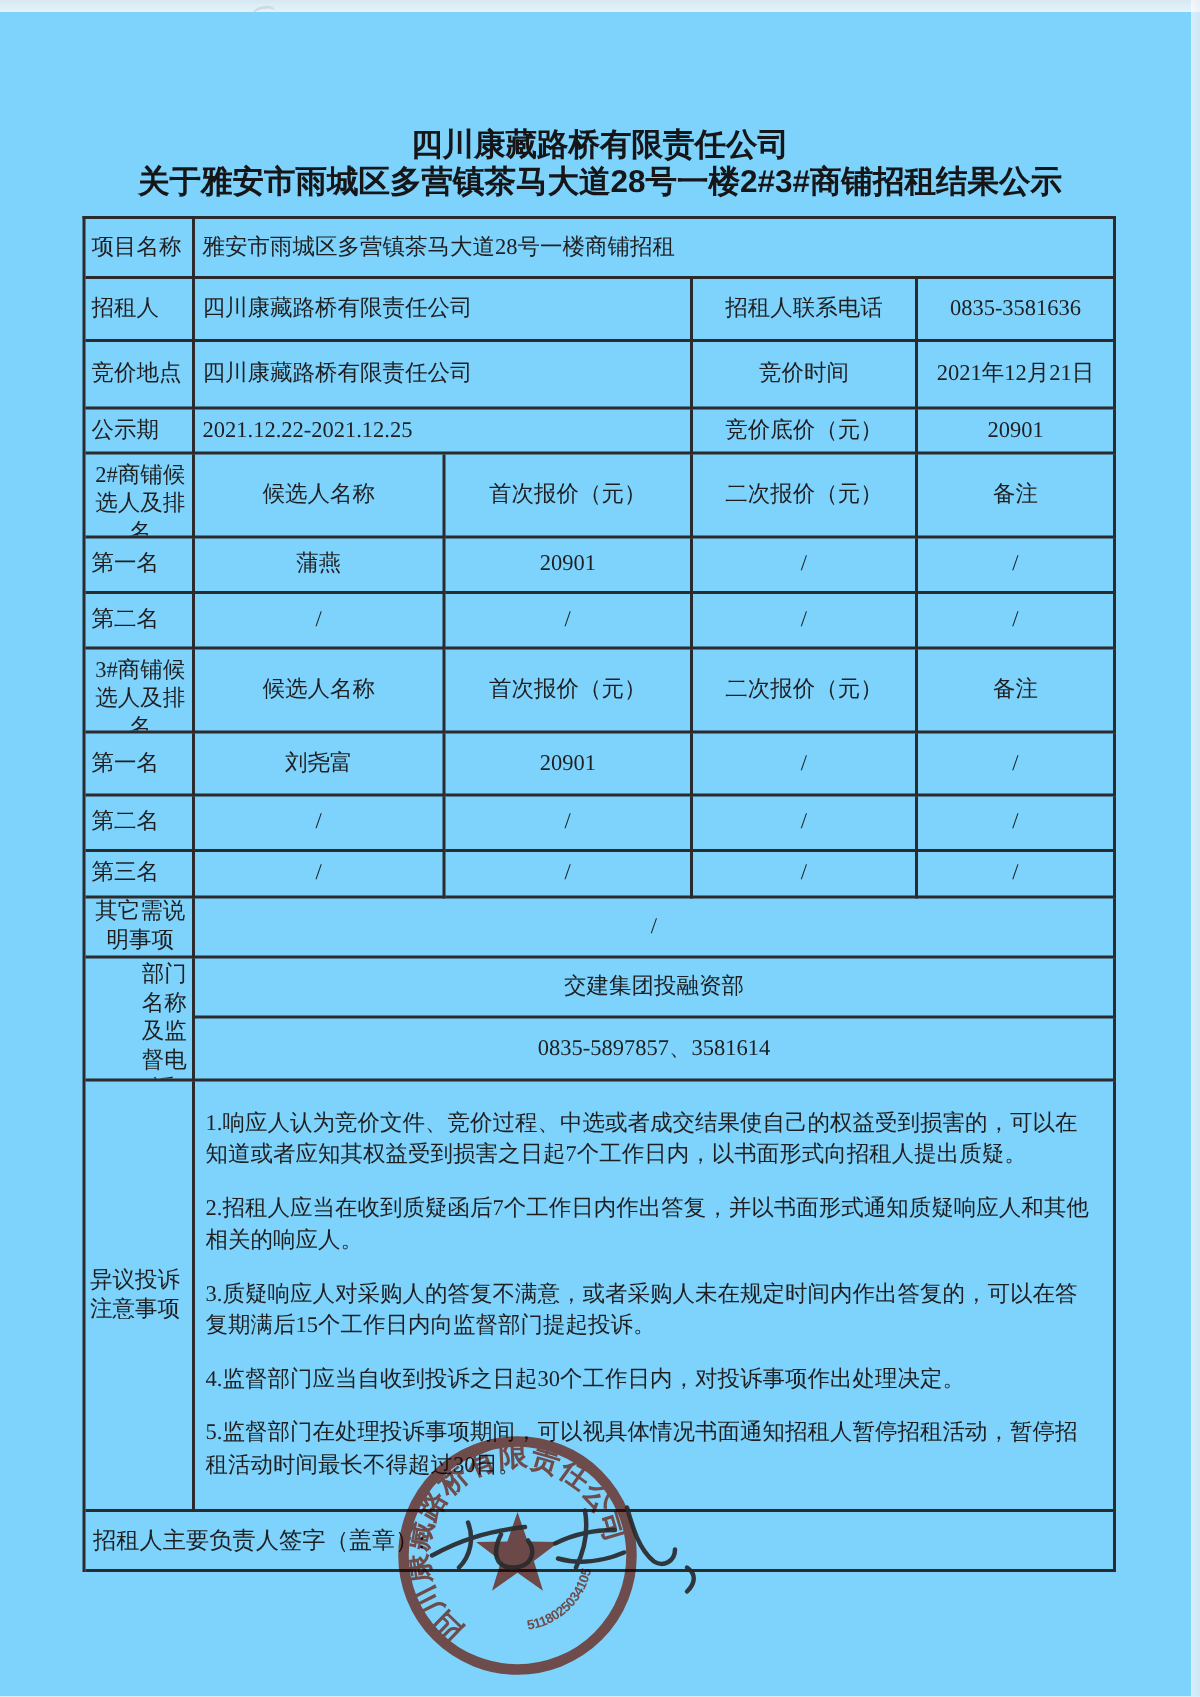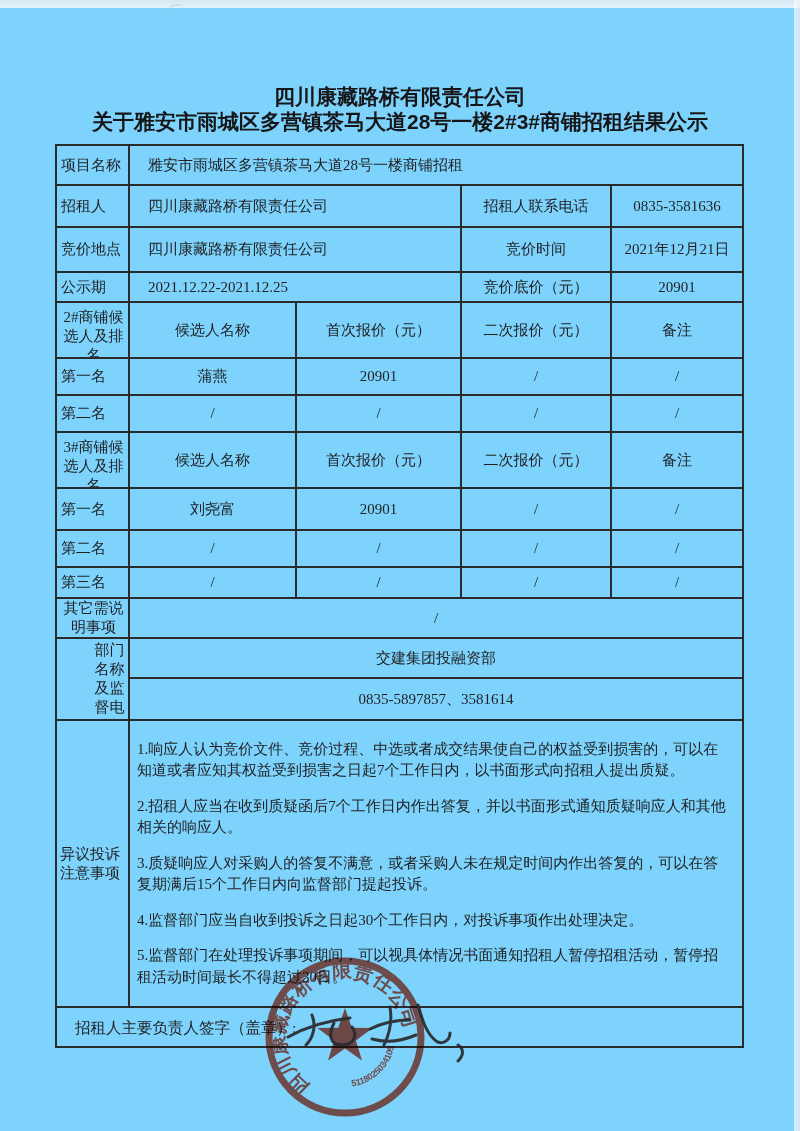--- a/index.html
+++ b/index.html
@@ -23,21 +23,21 @@
     font-family:"Liberation Sans", sans-serif;font-weight:700;
     font-size:21px;line-height:25px;color:#161618;}
 
   .tbl{position:absolute;left:55px;top:144px;width:687px;
     border-top:2px solid #2b2b2e;border-left:2px solid #2b2b2e;}
   .row{display:flex;}
   .cell{box-sizing:border-box;border-right:2px solid #2b2b2e;border-bottom:2px solid #2b2b2e;
     display:flex;align-items:center;justify-content:center;
     font-size:15px;line-height:19px;overflow:hidden;text-align:center;}
   .lab{justify-content:flex-start;text-align:left;padding-left:4px;padding-right:2px;}
-  .left{justify-content:flex-start;text-align:left;padding-left:18px;}
+  .left{justify-content:flex-start;text-align:left;padding-left:5px;}
   .wrap2{flex-wrap:wrap;align-content:center;padding-left:36px;}
   .cliplab{align-items:flex-start;padding-top:5px;}
   .w1{width:73px;text-align:center;}.w2{width:167px;}.w3{width:165px;}.w4{width:150px;}.w5{width:132px;}
   .w23{width:332px;}.w2345{width:614px;}.wfull{width:687px;}
   .h40{height:40px;}.h42{height:42px;}.h45{height:45px;}.h30{height:30px;}
   .h56{height:56px;}.h37{height:37px;}.h31{height:31px;}.h82{height:82px;}
   .h287{height:287px;gap:14px;}
   .stack{display:flex;flex-direction:column;}
   .objection-text{flex-direction:column;align-items:flex-start;justify-content:center;
     padding:8px 10px 8px 7px;font-size:15px;line-height:21.5px;text-align:left;}

